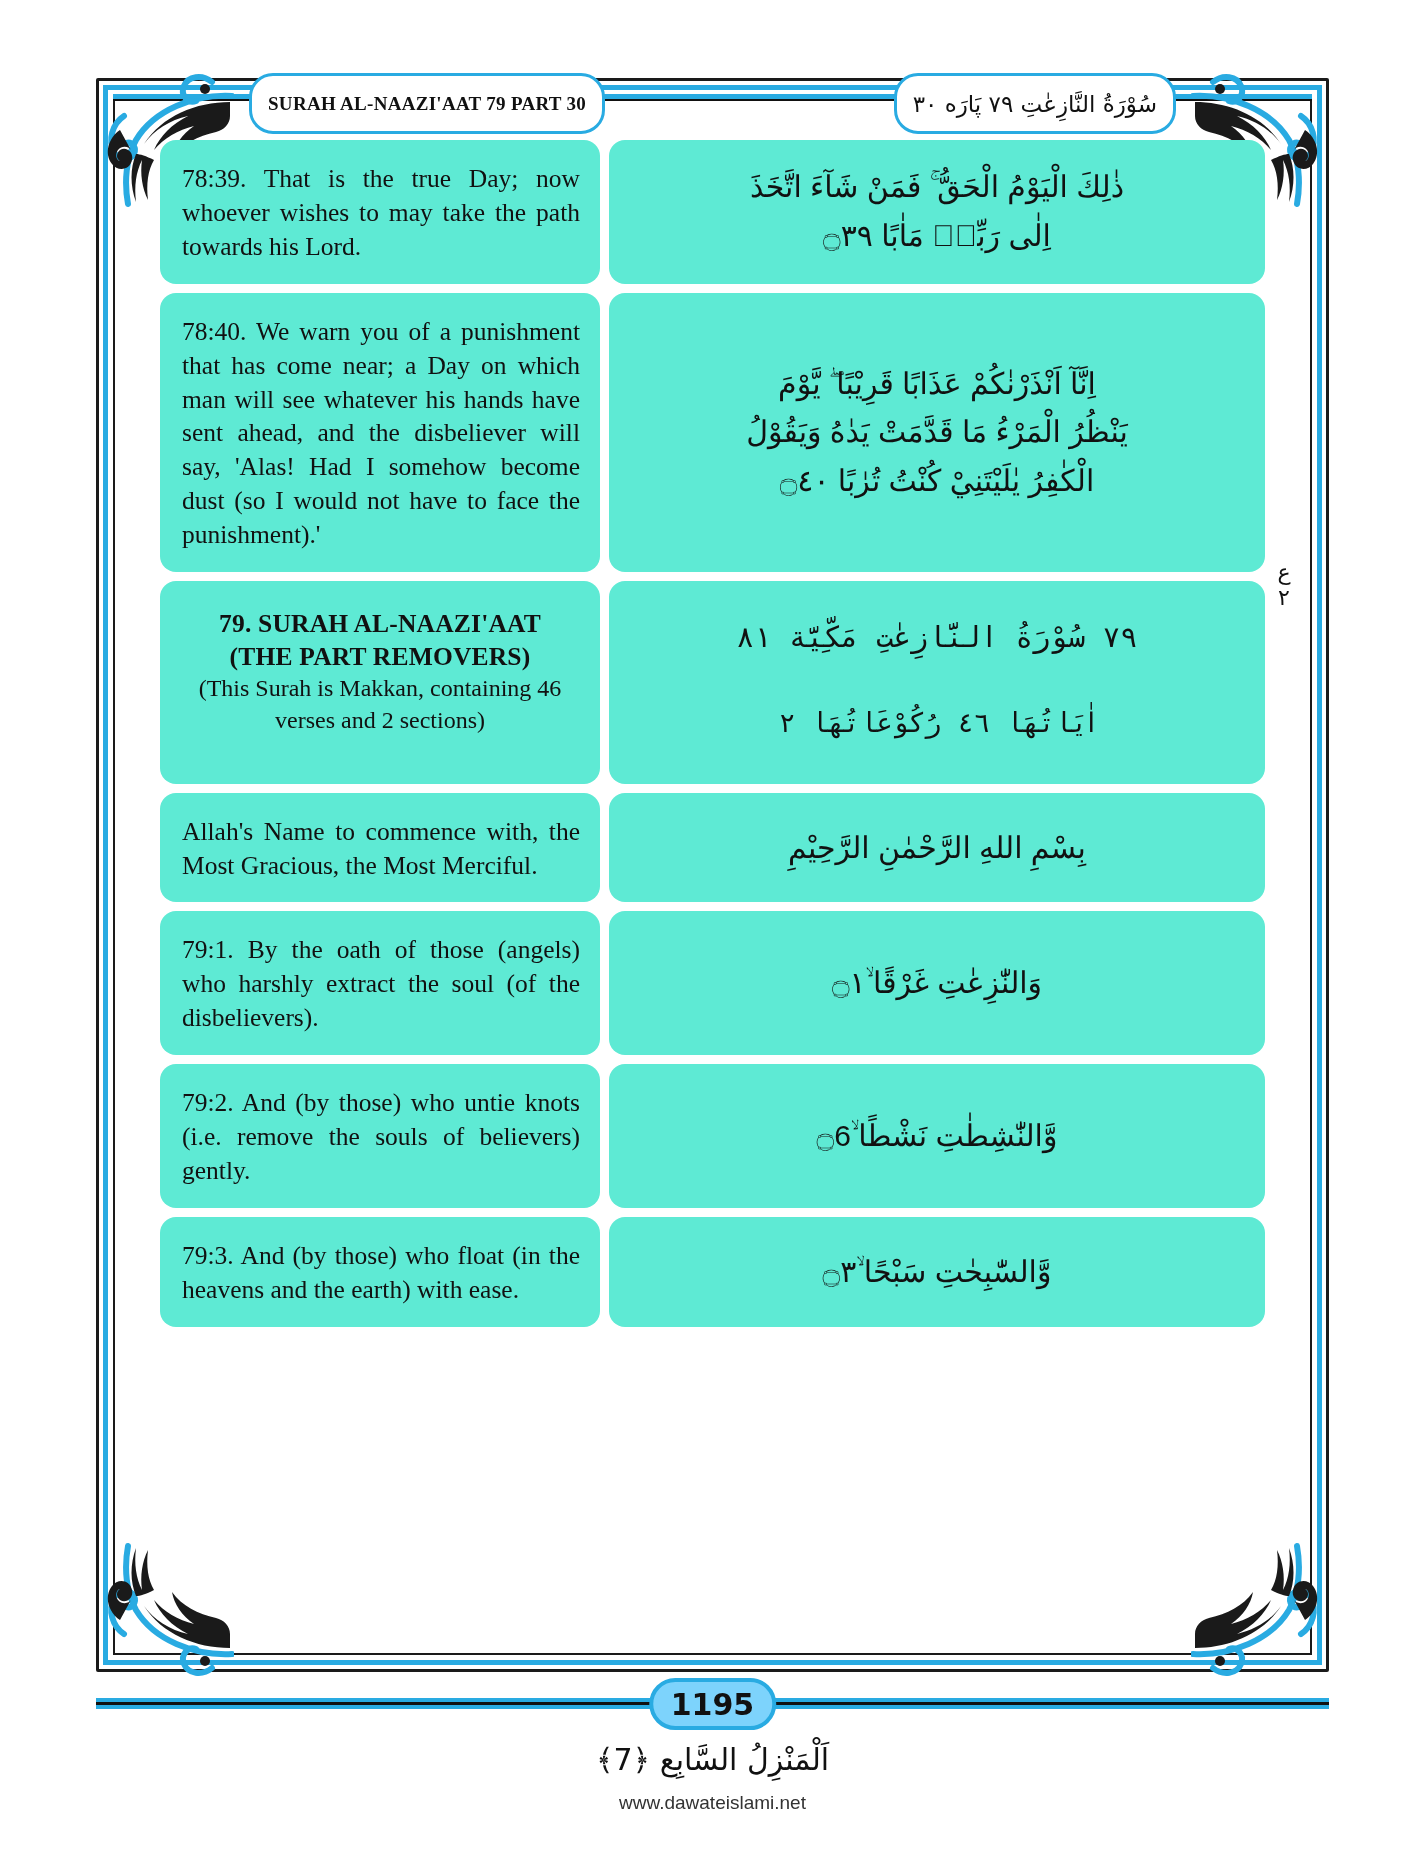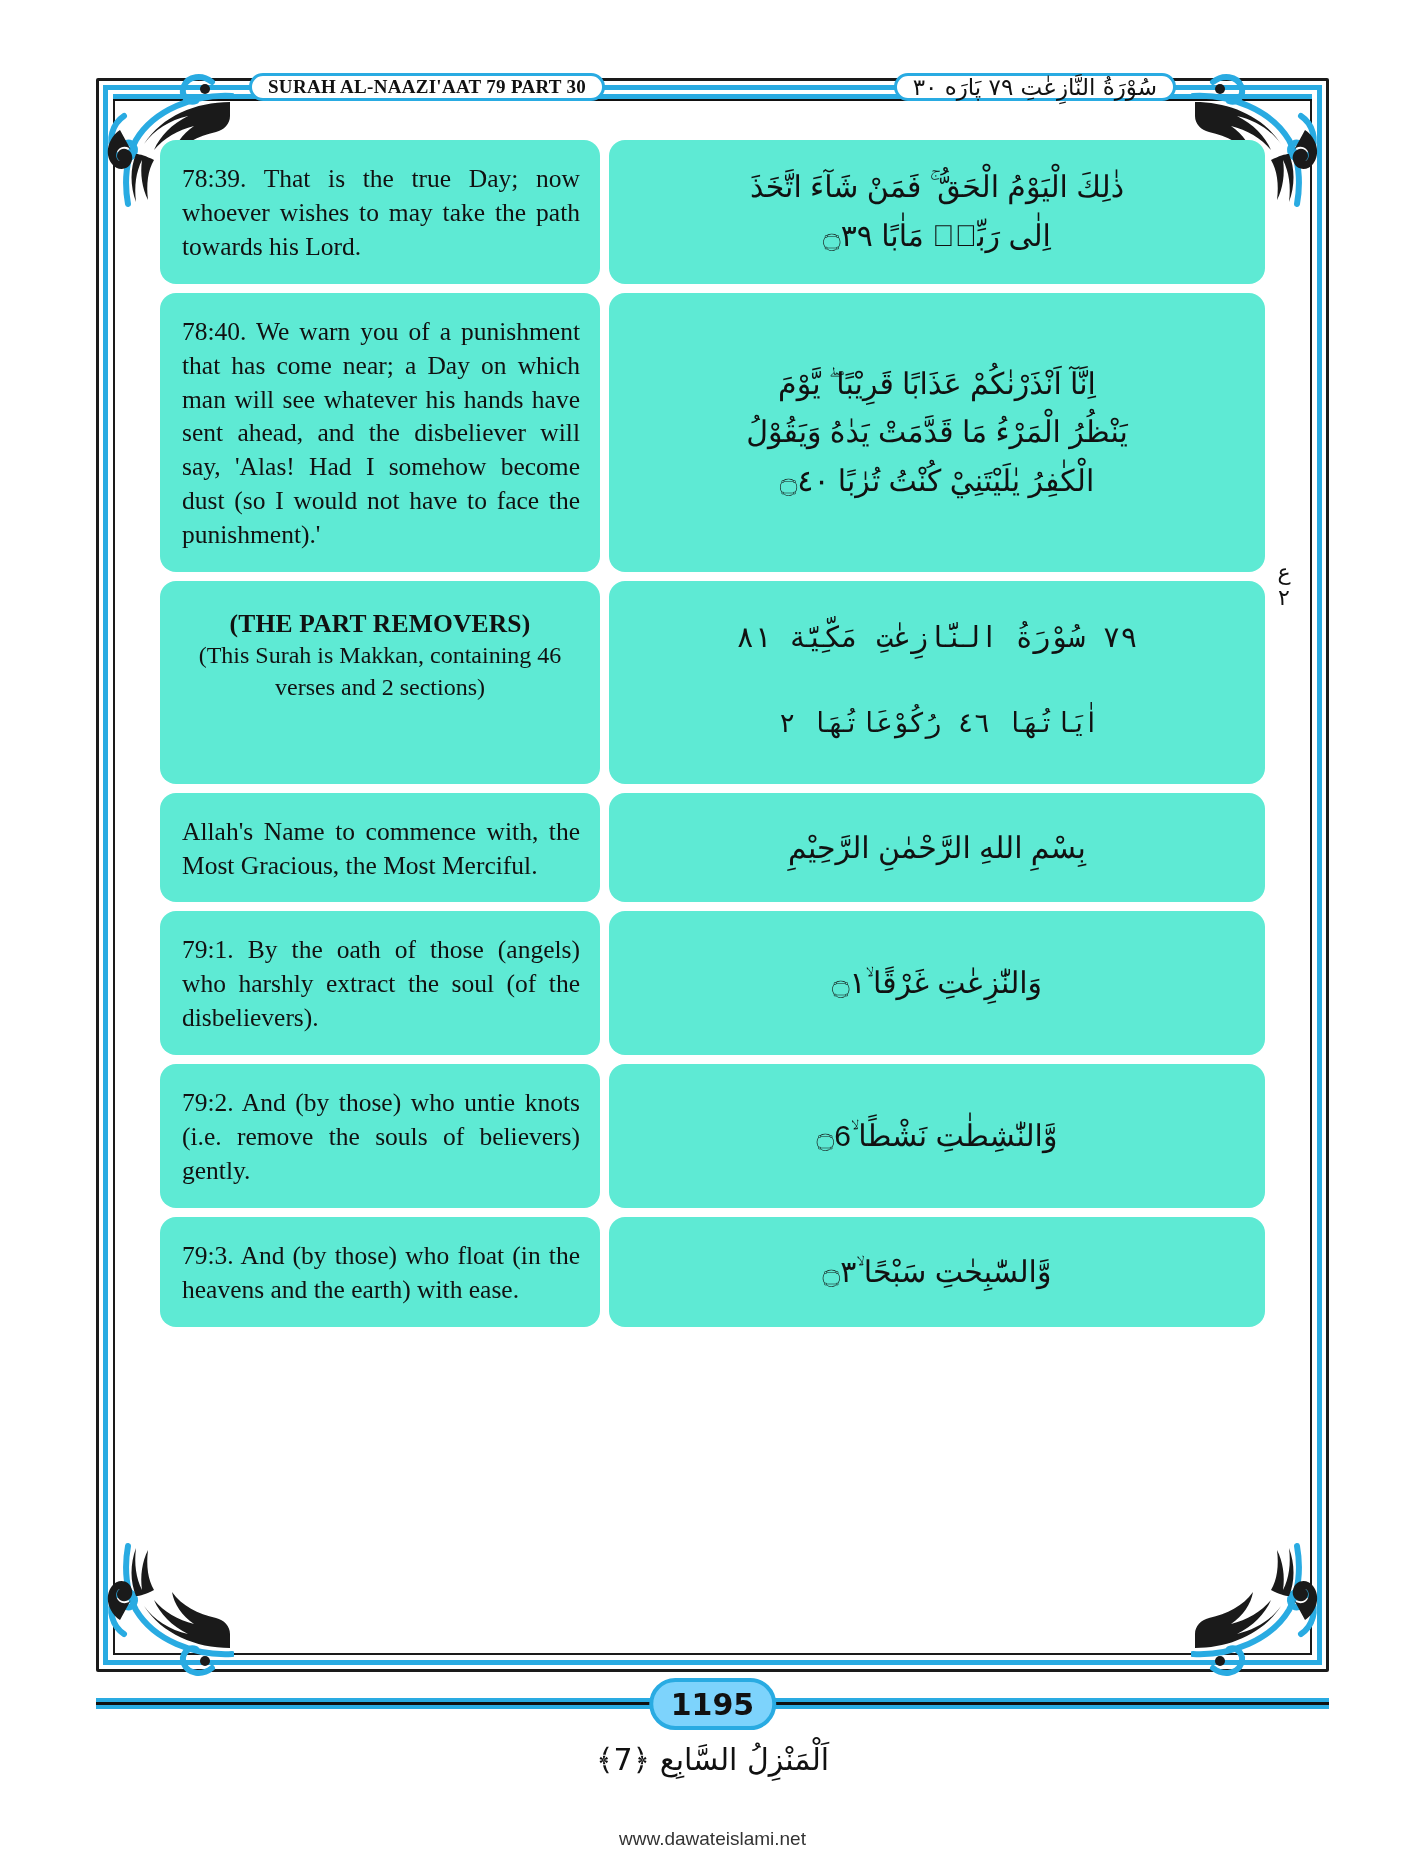--- a/index.html
+++ b/index.html
@@ -31,21 +31,21 @@
   .header-band{
     position:absolute;left:113px;right:113px;top:73px;height:46px;
   }
   .band-line{
     position:absolute;left:0;right:0;top:21px;height:5px;background:#29ABE2;
   }
   .band-line2{
     position:absolute;left:0;right:0;top:26px;height:2px;background:#111;
   }
   .pill{
-    position:absolute;top:0;height:28px;
+    position:absolute;top:0;height:61px;
     background:#ffffff;
     border:3px solid #29ABE2;
     border-radius:24px;
     display:flex;align-items:center;justify-content:center;
     box-sizing:border-box;
     padding:0 16px;
   }
   .pill-left{left:136px;}
   .pill-right{right:136px;}
   .pill-left .ptxt{
@@ -147,21 +147,21 @@
   .manzil{
     position:absolute;left:0;right:0;top:112px;
     text-align:center;
     font-family:"DejaVu Sans", sans-serif;
     font-size:30px;color:#111;direction:rtl;
   }
   .site{
     position:absolute;left:0;right:0;top:162px;
     text-align:center;
     font-family:"Liberation Sans", sans-serif;
-    font-size:19px;color:#333;margin-top:36px;
+    font-size:19px;color:#333;
   }
 </style>
 </head>
 <body>
 
 <div class="page">
 
   <div class="frame-outer"></div>
   <div class="frame-mid"></div>
   <div class="frame-inner"></div>
@@ -252,20 +252,21 @@
       <div class="cell cell-en">78:40. We warn you of a punishment that has come near; a Day on which man will see whatever his hands have sent ahead, and the disbeliever will say, 'Alas! Had I somehow become dust (so I would not have to face the punishment).'</div>
       <div class="cell cell-ar">
         <div class="ar-line">اِنَّآ اَنْذَرْنٰكُمْ عَذَابًا قَرِيْبًا ۖ يَّوْمَ</div>
         <div class="ar-line">يَنْظُرُ الْمَرْءُ مَا قَدَّمَتْ يَدٰهُ وَيَقُوْلُ</div>
         <div class="ar-line">الْكٰفِرُ يٰلَيْتَنِيْ كُنْتُ تُرٰبًا ۝٤٠</div>
       </div>
     </div>
 
     <div class="row">
       <div class="cell cell-title">
+        <div class="t1">79. SURAH AL-NAAZI'AAT</div>
         <div class="t2">(THE PART REMOVERS)</div>
         <div class="t3">(This Surah is Makkan, containing 46 verses and 2 sections)</div>
       </div>
       <div class="cell cell-ar-title">
         <div class="at1">٧٩ سُوْرَةُ النَّازِعٰتِ مَكِّيَّة ٨١</div>
         <div class="at2">اٰیَاتُهَا ٤٦   رُكُوْعَاتُهَا ٢</div>
       </div>
     </div>
 
     <div class="row">

